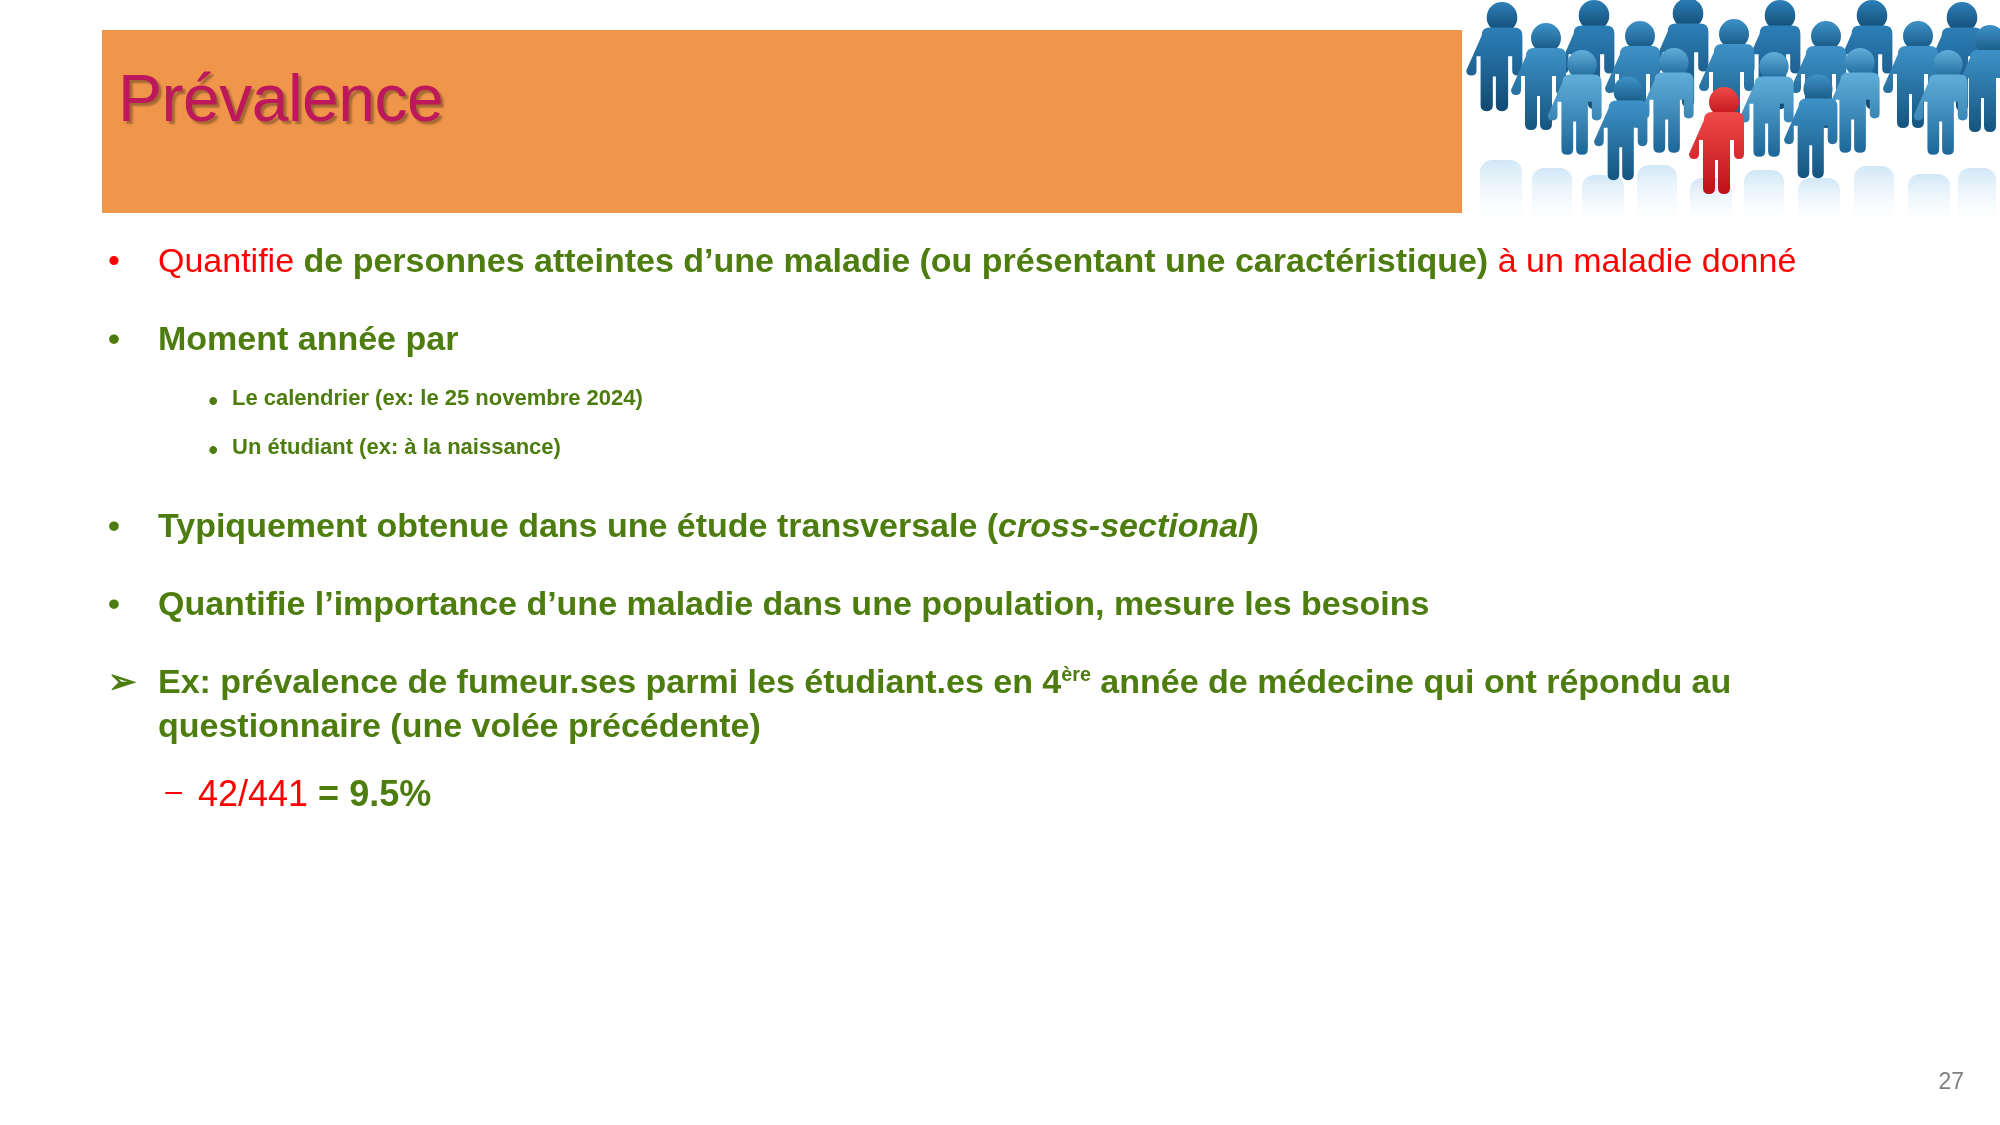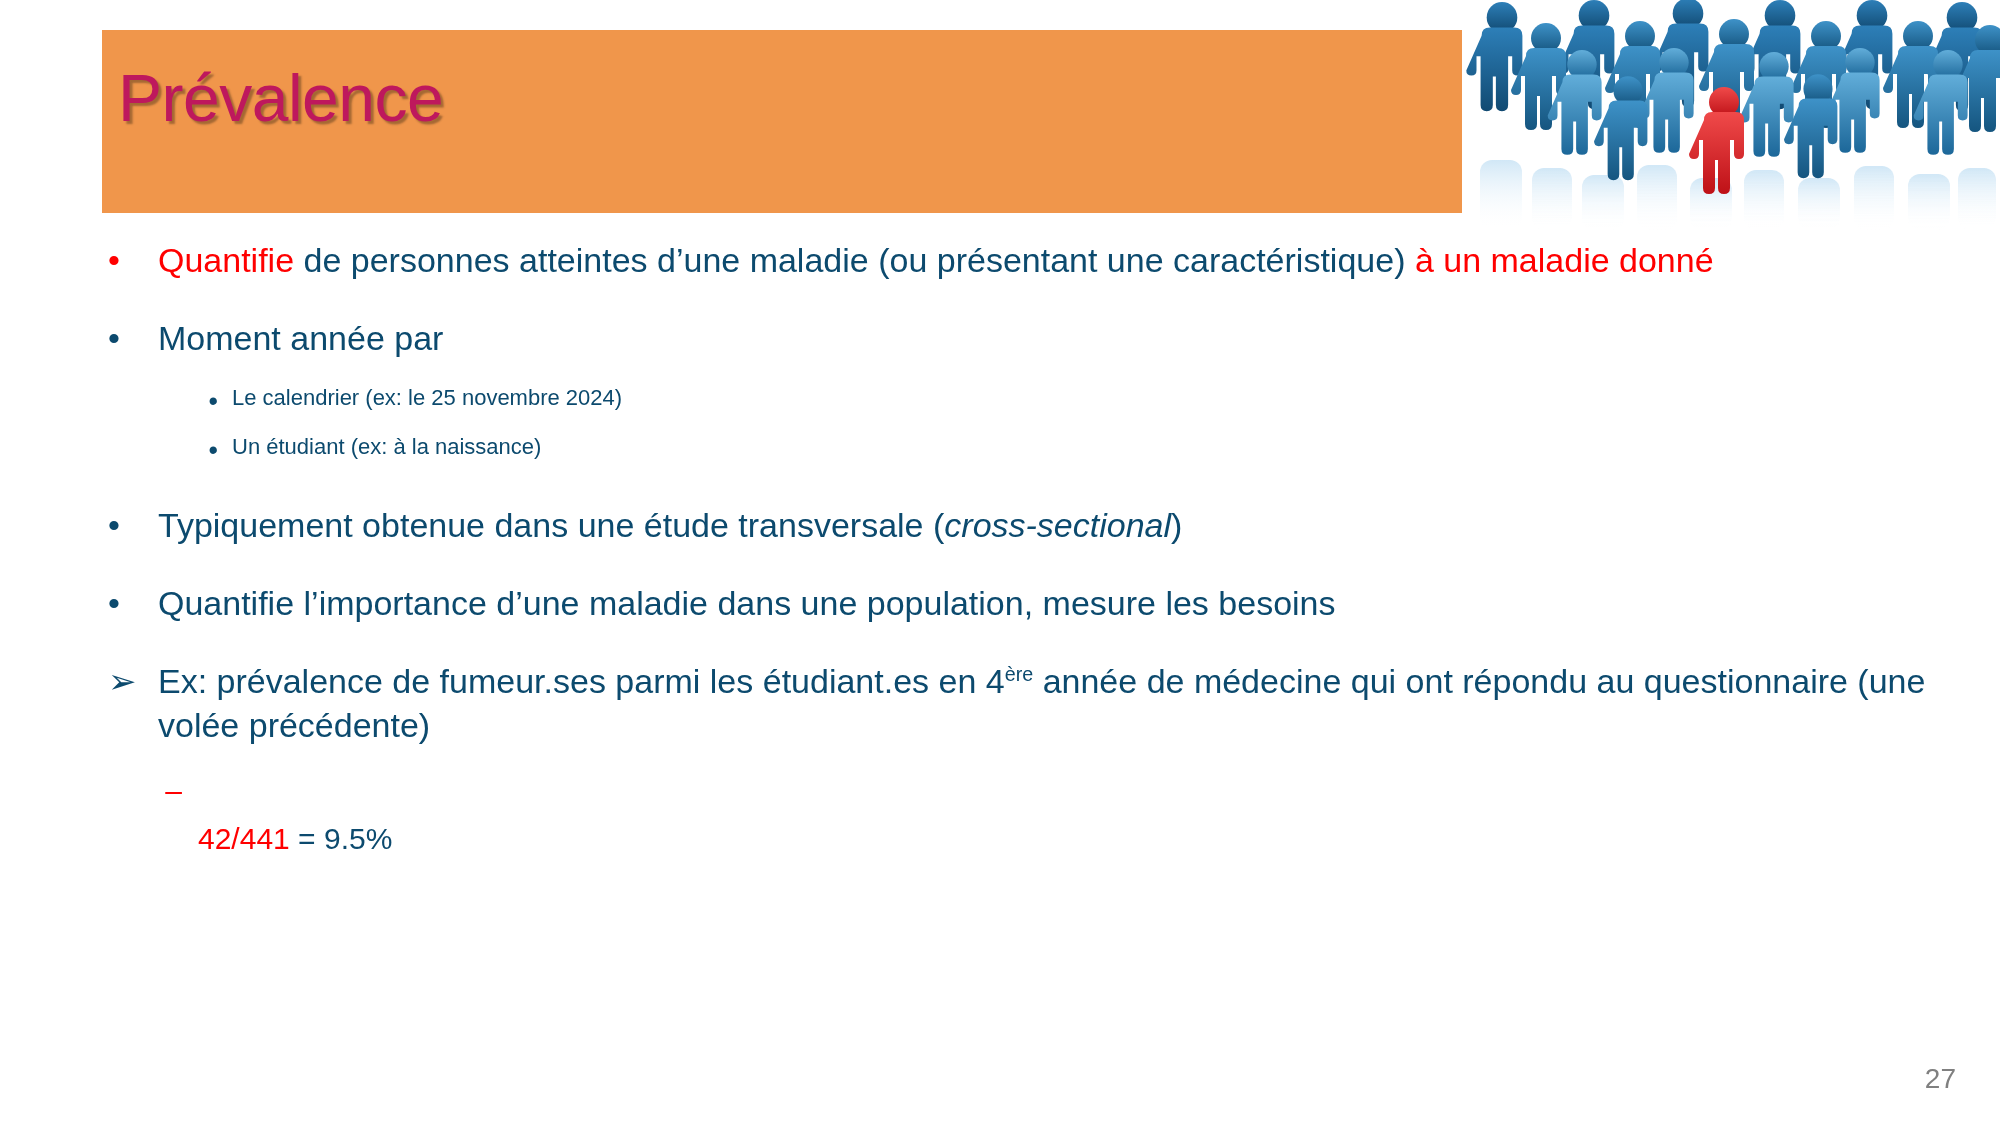--- a/index.html
+++ b/index.html
@@ -98,39 +98,38 @@
     width: 96px;
     flex: 0 0 96px;
     font-size: 30px;
     line-height: 1.30;
     text-align: right;
     padding-right: 16px;
     box-sizing: border-box;
     color: #FF0000;
   }
   .l3 .text {
-    font-size: 30px;
+    font-size: 36px;
     line-height: 1.30;
     flex: 1;
-    margin-top: 48px;
   }
 
   .gap-top { margin-top: 34px; }
 
   .red   { color: #FF0000; }
-  .black { color: #0c4a6e; }
+  .black { color: #4d7c0f; font-weight: bold; }
   .ital  { font-style: italic; }
   sup.sup-ere { font-size: 0.58em; vertical-align: super; line-height: 0; }
 
   
   #slide-number {
     position: absolute;
-    right: 44px;
+    right: 36px;
     bottom: 30px;
-    font-size: 28px;
+    font-size: 23px;
     color: #808080;
   }
 </style>
 </head>
 <body>
 
 <div id="title-banner"></div>
 <div id="title-text">Prévalence</div>
 
 <div id="crowd-art">

